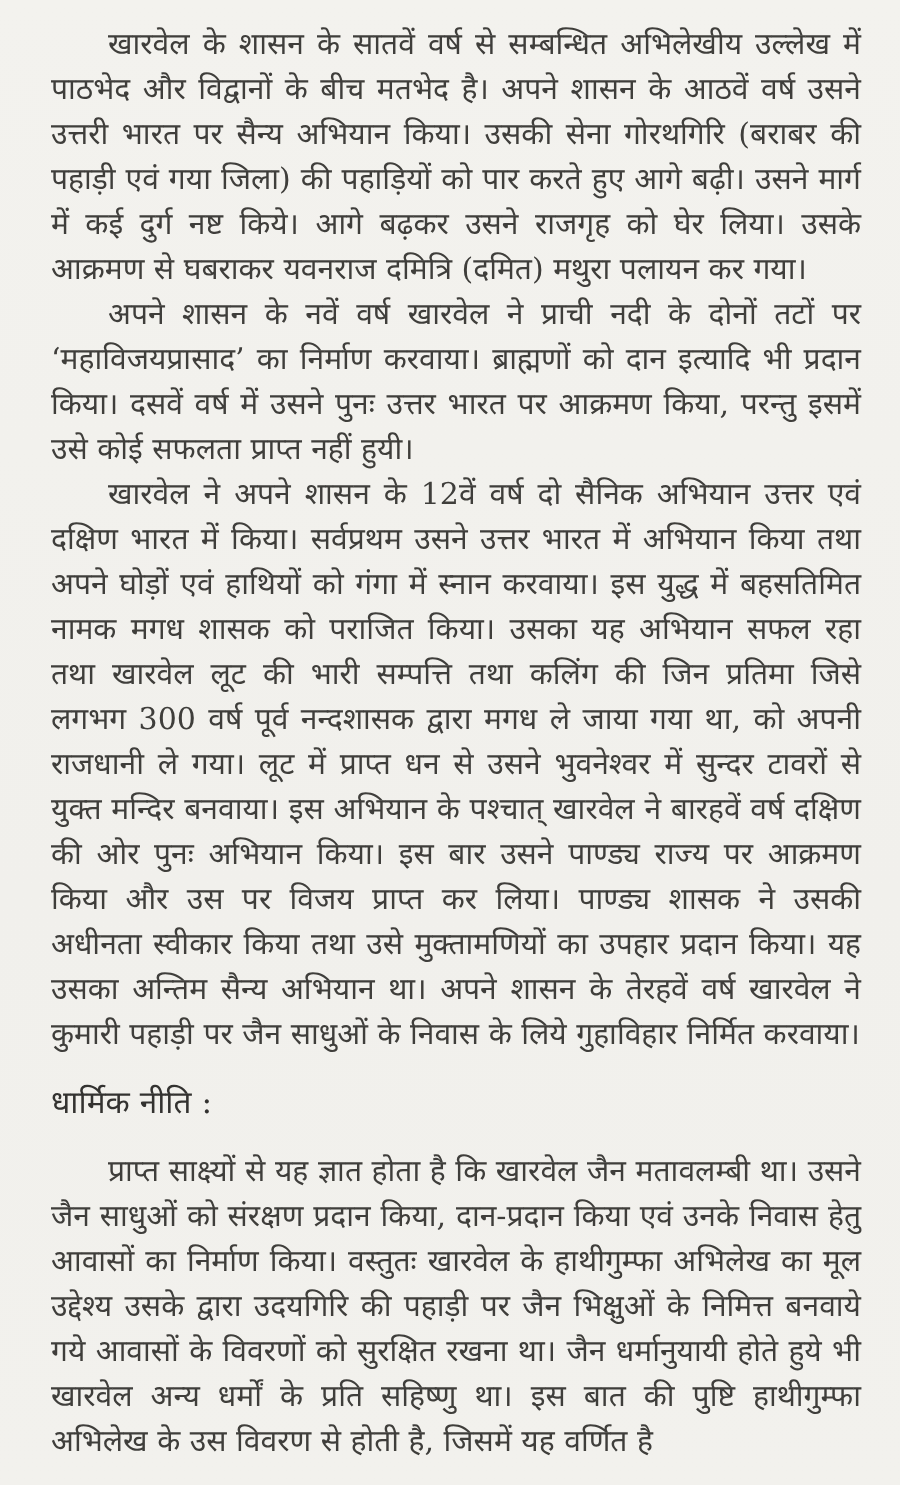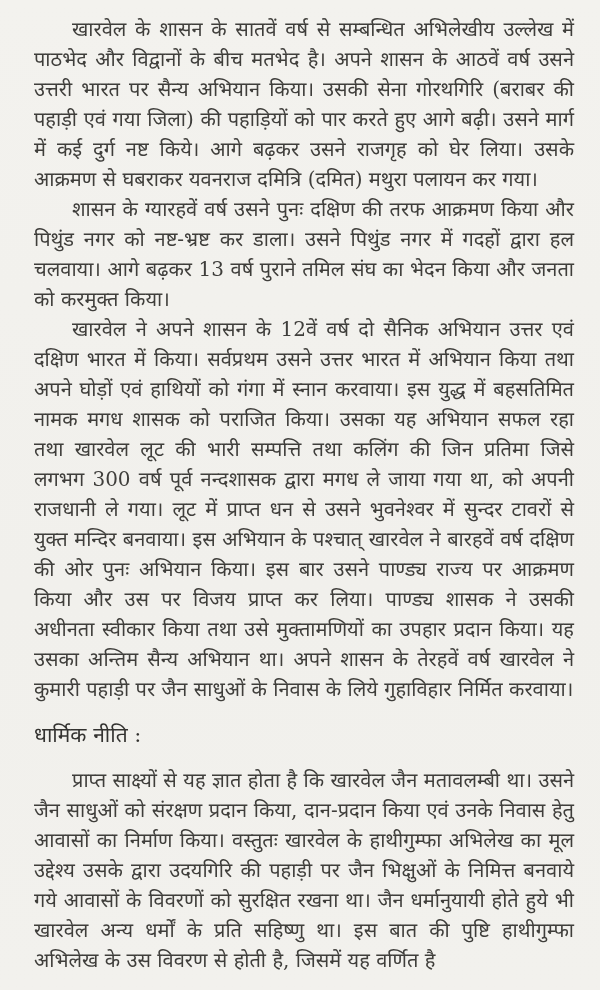--- a/index.html
+++ b/index.html
@@ -38,22 +38,22 @@
     line-height: 30px;
   }
 </style>
 </head>
 <body>
 
 <div class="page">
 
   <p class="para">खारवेल के शासन के सातवें वर्ष से सम्बन्धित अभिलेखीय उल्लेख में पाठभेद और विद्वानों के बीच मतभेद है। अपने शासन के आठवें वर्ष उसने उत्तरी भारत पर सैन्य अभियान किया। उसकी सेना गोरथगिरि (बराबर की पहाड़ी एवं गया जिला) की पहाड़ियों को पार करते हुए आगे बढ़ी। उसने मार्ग में कई दुर्ग नष्ट किये। आगे बढ़कर उसने राजगृह को घेर लिया। उसके आक्रमण से घबराकर यवनराज दमित्रि (दमित) मथुरा पलायन कर गया।</p>
 
+  <p class="para">अपने शासन के नवें वर्ष खारवेल ने प्राची नदी के दोनों तटों पर ‘महाविजयप्रासाद’ का निर्माण करवाया। ब्राह्मणों को दान इत्यादि भी प्रदान किया। दसवें वर्ष में उसने पुनः उत्तर भारत पर आक्रमण किया, परन्तु इसमें उसे कोई सफलता प्राप्त नहीं हुयी।</p>
 
-  <p class="para">शासन के ग्यारहवें वर्ष उसने पुनः दक्षिण की तरफ आक्रमण किया और पिथुंड नगर को नष्ट-भ्रष्ट कर डाला। उसने पिथुंड नगर में गदहों द्वारा हल चलवाया। आगे बढ़कर 13 वर्ष पुराने तमिल संघ का भेदन किया और जनता को करमुक्त किया।</p>
 
   <p class="para">खारवेल ने अपने शासन के 12वें वर्ष दो सैनिक अभियान उत्तर एवं दक्षिण भारत में किया। सर्वप्रथम उसने उत्तर भारत में अभियान किया तथा अपने घोड़ों एवं हाथियों को गंगा में स्नान करवाया। इस युद्ध में बहसतिमित नामक मगध शासक को पराजित किया। उसका यह अभियान सफल रहा तथा खारवेल लूट की भारी सम्पत्ति तथा कलिंग की जिन प्रतिमा जिसे लगभग 300 वर्ष पूर्व नन्दशासक द्वारा मगध ले जाया गया था, को अपनी राजधानी ले गया। लूट में प्राप्त धन से उसने भुवनेश्वर में सुन्दर टावरों से युक्त मन्दिर बनवाया। इस अभियान के पश्चात् खारवेल ने बारहवें वर्ष दक्षिण की ओर पुनः अभियान किया। इस बार उसने पाण्ड्य राज्य पर आक्रमण किया और उस पर विजय प्राप्त कर लिया। पाण्ड्य शासक ने उसकी अधीनता स्वीकार किया तथा उसे मुक्तामणियों का उपहार प्रदान किया। यह उसका अन्तिम सैन्य अभियान था। अपने शासन के तेरहवें वर्ष खारवेल ने कुमारी पहाड़ी पर जैन साधुओं के निवास के लिये गुहाविहार निर्मित करवाया।</p>
 
   <h2 class="heading">धार्मिक नीति :</h2>
 
   <p class="para">प्राप्त साक्ष्यों से यह ज्ञात होता है कि खारवेल जैन मतावलम्बी था। उसने जैन साधुओं को संरक्षण प्रदान किया, दान-प्रदान किया एवं उनके निवास हेतु आवासों का निर्माण किया। वस्तुतः खारवेल के हाथीगुम्फा अभिलेख का मूल उद्देश्य उसके द्वारा उदयगिरि की पहाड़ी पर जैन भिक्षुओं के निमित्त बनवाये गये आवासों के विवरणों को सुरक्षित रखना था। जैन धर्मानुयायी होते हुये भी खारवेल अन्य धर्मों के प्रति सहिष्णु था। इस बात की पुष्टि हाथीगुम्फा अभिलेख के उस विवरण से होती है, जिसमें यह वर्णित है</p>
 
 </div>
 
 </body></html>

